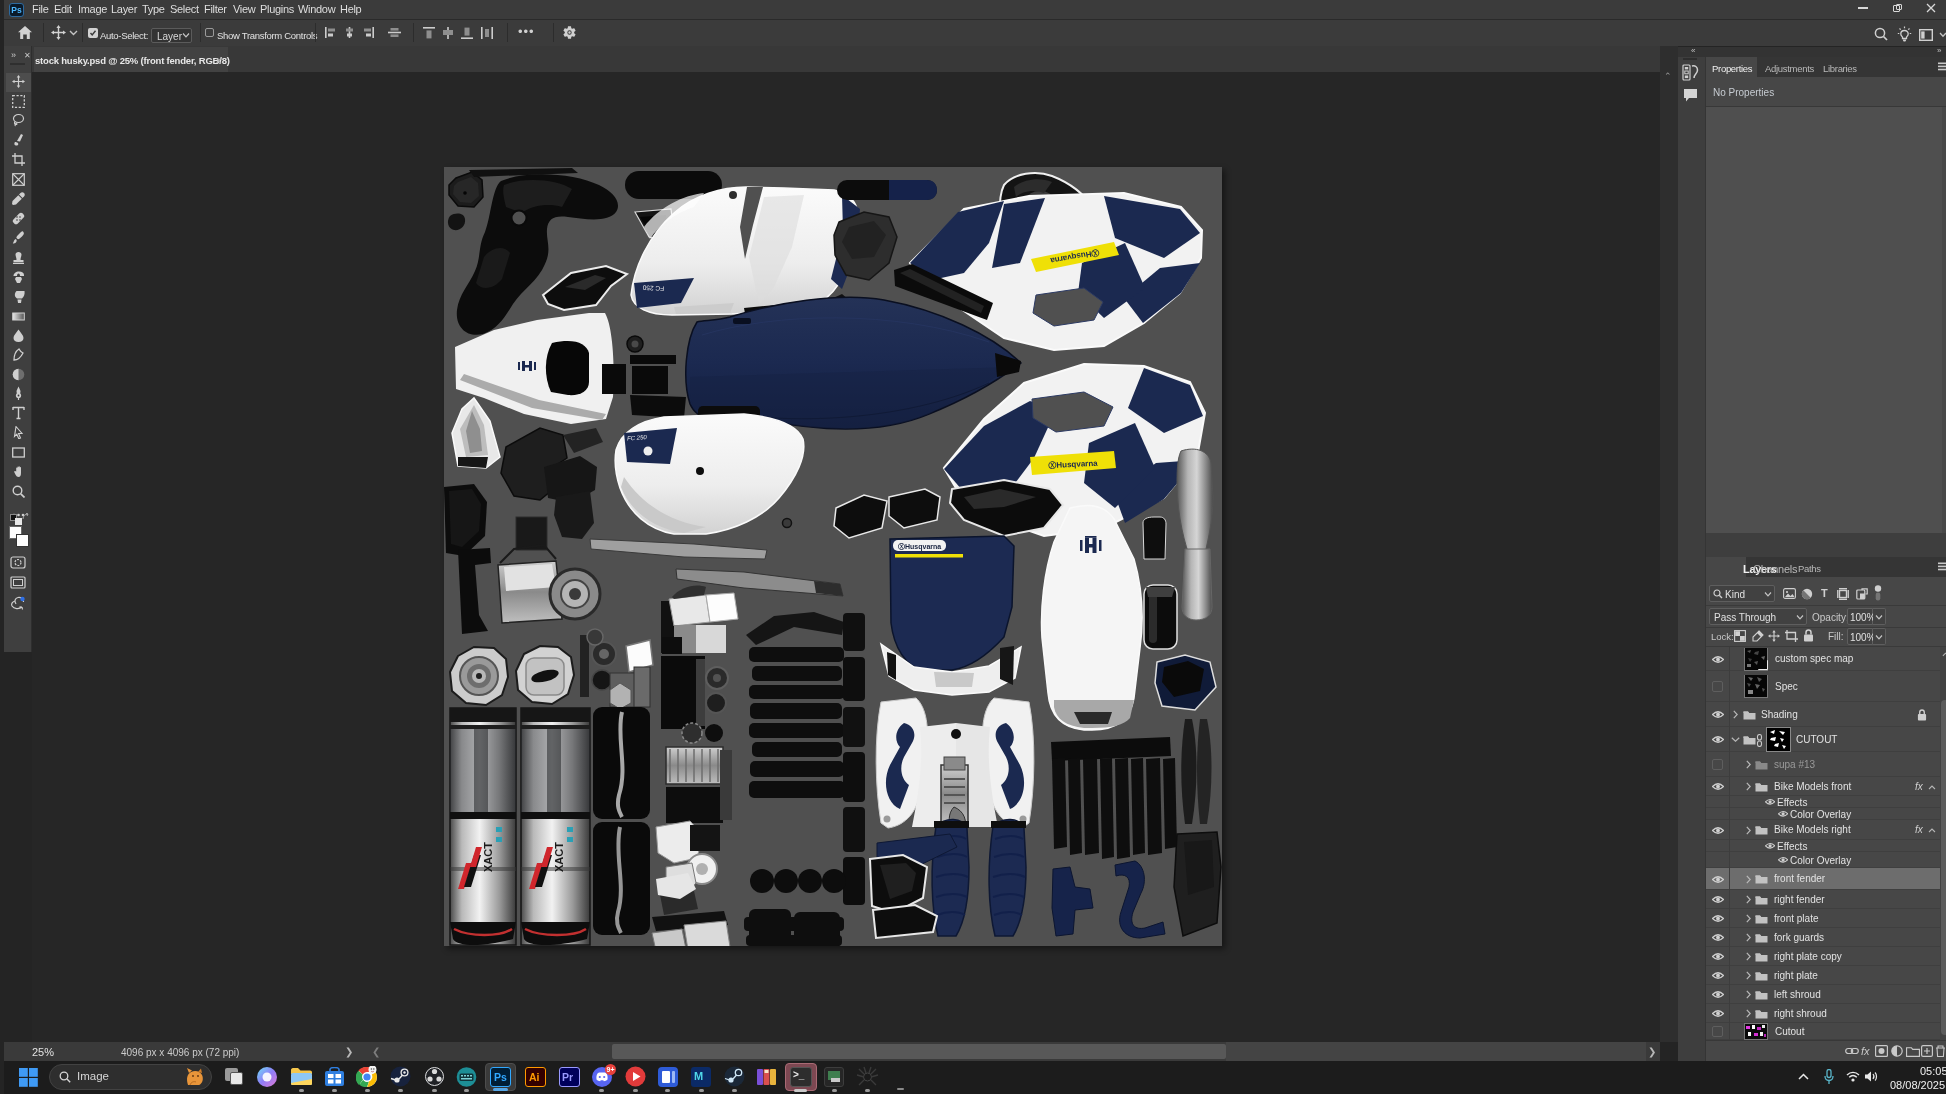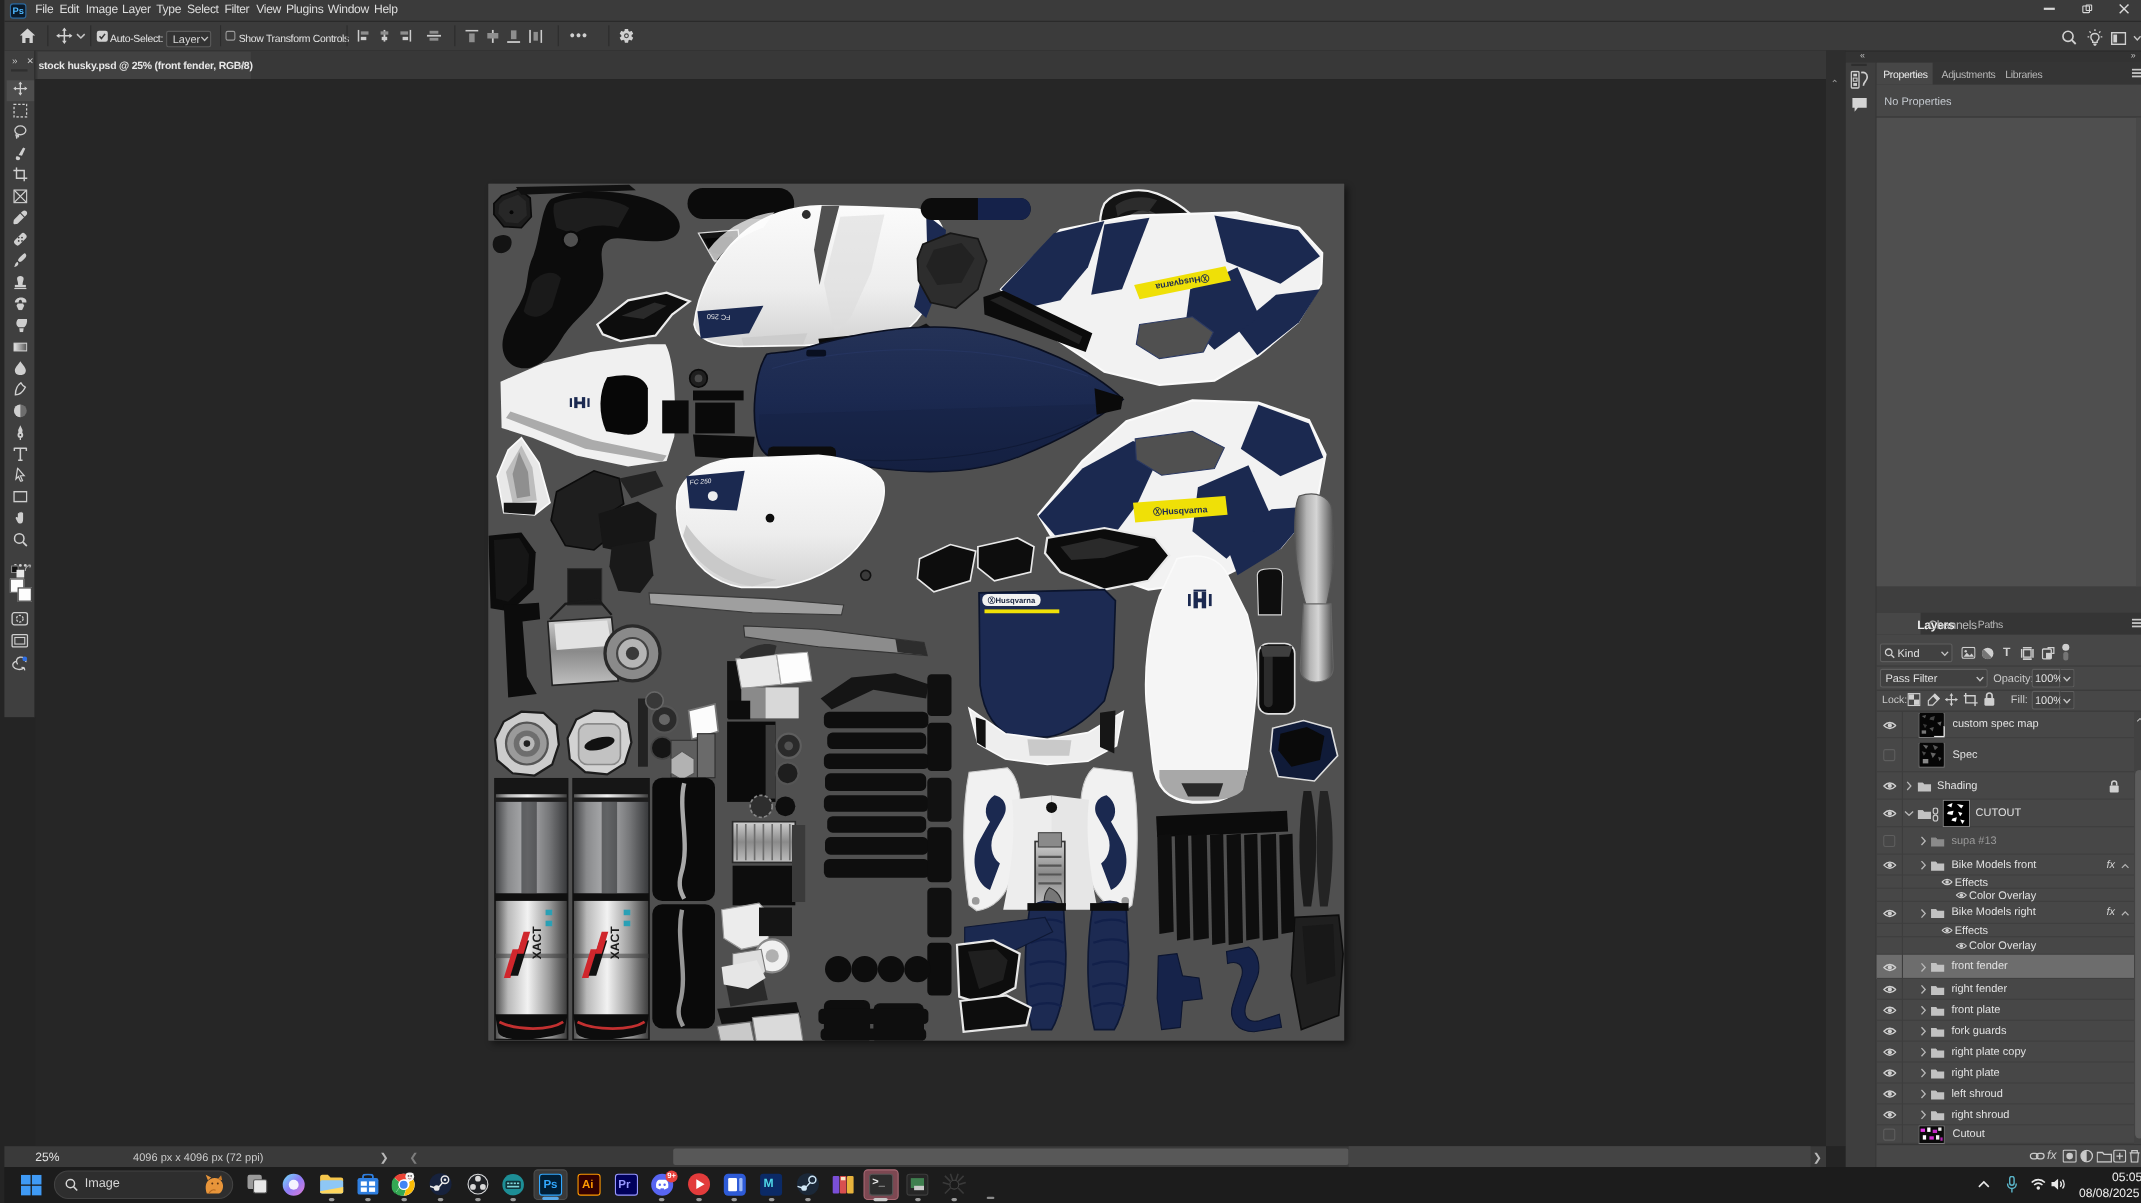--- a/index.html
+++ b/index.html
@@ -549,21 +549,21 @@
       <rect x="4" y="5.5" width="4.8" height="5.5" fill="#cfcfcf"></rect>
       <path d="M6,2 L6,0.8 L11.2,0.8 L11.2,6 L9.5,6" fill="none" stroke="#cfcfcf" stroke-width="1.2"></path>
     </svg>
   <svg class="abs" style="left:1869px;top:585px;" width="10" height="17" viewBox="0 0 10 17">
       <circle cx="5" cy="3.5" r="3.2" fill="#cfcfcf"></circle>
       <rect x="2.7" y="7.5" width="4.6" height="8" rx="2.3" fill="#757575"></rect>
     </svg>
   <div class="abs" style="left:1702px;top:605px;width:244px;height:1px;background:#3a3a3a;"></div>
   
   <div class="abs" style="left:1705px;top:608px;width:98px;height:17px;background:#414141;border:1px solid #5e5e5e;border-radius:2px;"></div>
-  <div class="txt" style="left:1710px;top:612px;font-size:10px;color:#e0e0e0;">Pass Filter</div>
+  <div class="txt" style="left:1710px;top:612px;font-size:10px;color:#e0e0e0;">Pass Through</div>
   <svg class="abs" style="left:1792px;top:615px;" width="8" height="5" viewBox="0 0 8 5">
       <path d="M1,0.5 L4,3.8 L7,0.5" stroke="#c5c5c5" stroke-width="1.2" fill="none"></path>
     </svg>
   <div class="txt" style="left:1808px;top:612px;font-size:10px;color:#c9c9c9;">Opacity:</div>
   <div class="abs" style="left:1843px;top:608px;width:26px;height:17px;background:#414141;border:1px solid #5e5e5e;border-radius:2px 0 0 2px;"></div>
   <div class="txt" style="left:1846px;top:612px;font-size:10px;color:#e0e0e0;">100%</div>
   <div class="abs" style="left:1869px;top:608px;width:13px;height:17px;background:#414141;border:1px solid #5e5e5e;border-left:none;border-radius:0 2px 2px 0;"></div>
   <svg class="abs" style="left:1871px;top:615px;" width="8" height="5" viewBox="0 0 8 5">
       <path d="M1,0.5 L4,3.8 L7,0.5" stroke="#c5c5c5" stroke-width="1.2" fill="none"></path>
     </svg>

